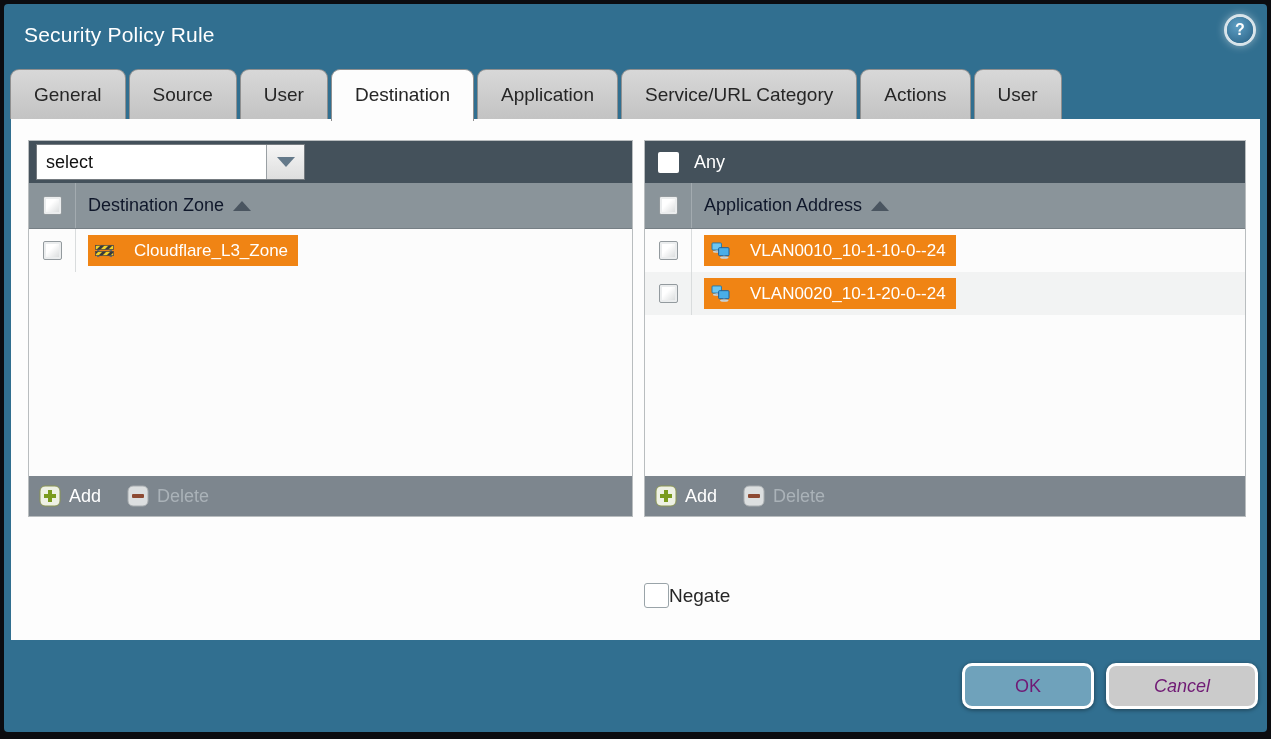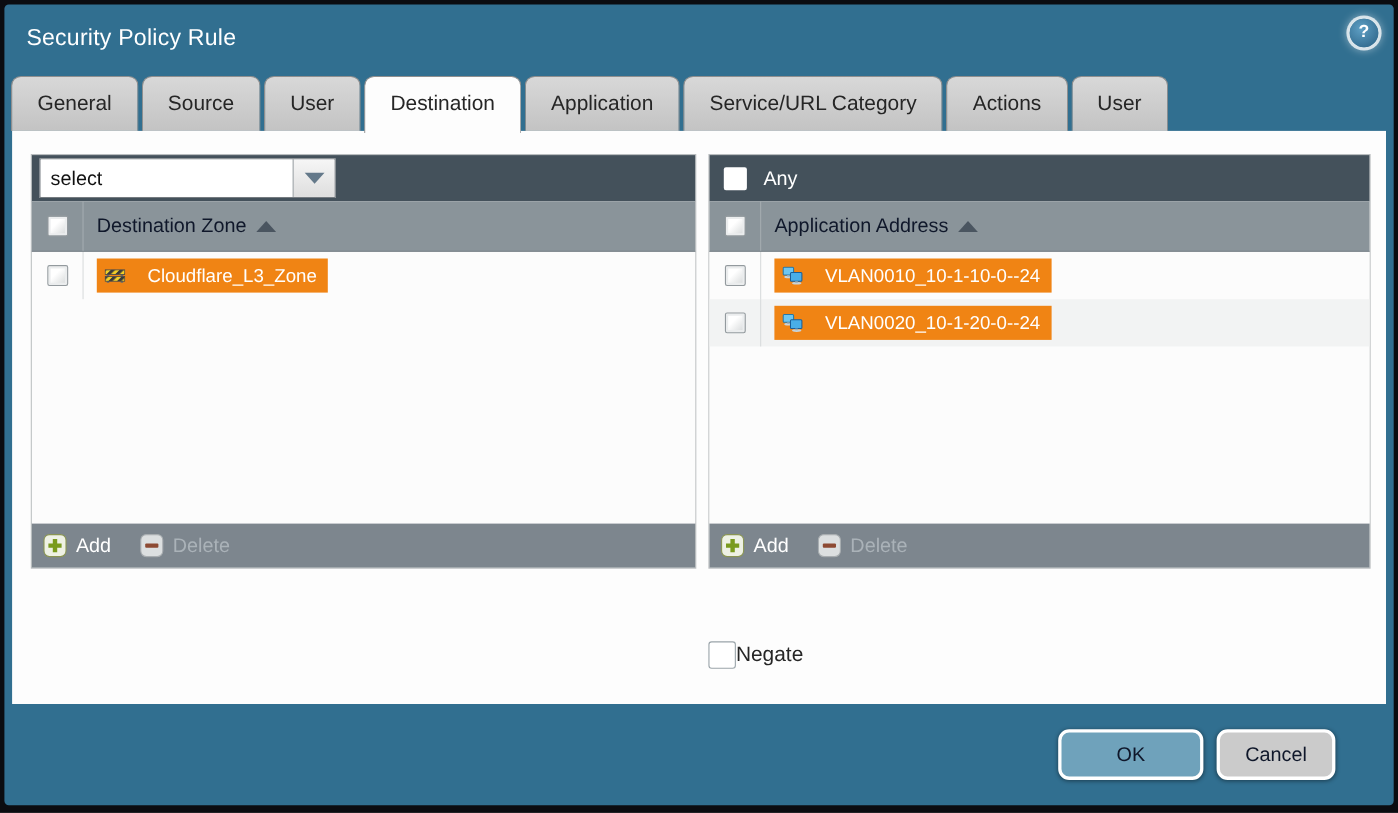--- a/index.html
+++ b/index.html
@@ -96,26 +96,26 @@
   .bar-btn .lbl{font-size:18px;color:#ffffff;}
   .bar-btn.disabled{cursor:default;}
   .bar-btn.disabled .lbl{color:#aab2b8;}
   
   .negate{position:absolute;left:633px;top:464px;display:flex;align-items:center;cursor:pointer;}
   .negate .box{width:23px;height:23px;background:#fff;border:1px solid #9aa4a9;border-radius:3px;}
   .negate .lbl{font-size:19px;color:#262626;}
   
   .btn{
     position:absolute;top:659px;height:46px;border-radius:10px;border:3px solid #fff;
-    font-size:18px;color:#0f172a;display:flex;align-items:center;justify-content:center;
+    font-size:18px;color:#701a75;display:flex;align-items:center;justify-content:center;
     box-sizing:border-box;box-shadow:0 1px 4px rgba(0,0,0,.45);cursor:pointer;
     font-family:"Liberation Sans", sans-serif;
   }
   .btn.ok{left:958px;width:132px;background:#6fa2bb;}
-  .btn.cancel{left:1102px;width:108px;background:#cbcbcb;}
+  .btn.cancel{left:1102px;width:152px;background:#cbcbcb;font-style:italic;}
 </style>
 </head>
 <body>
 
 <div class="dialog">
 
   <div class="title">Security Policy Rule</div>
   <div class="help">?</div>
 
   <div class="tabs">

